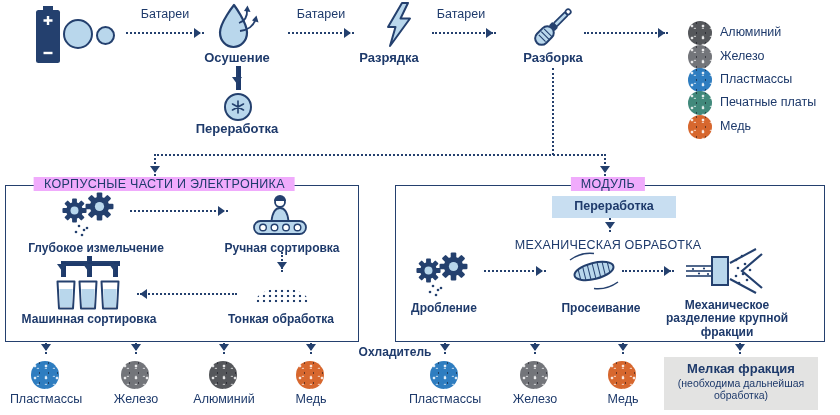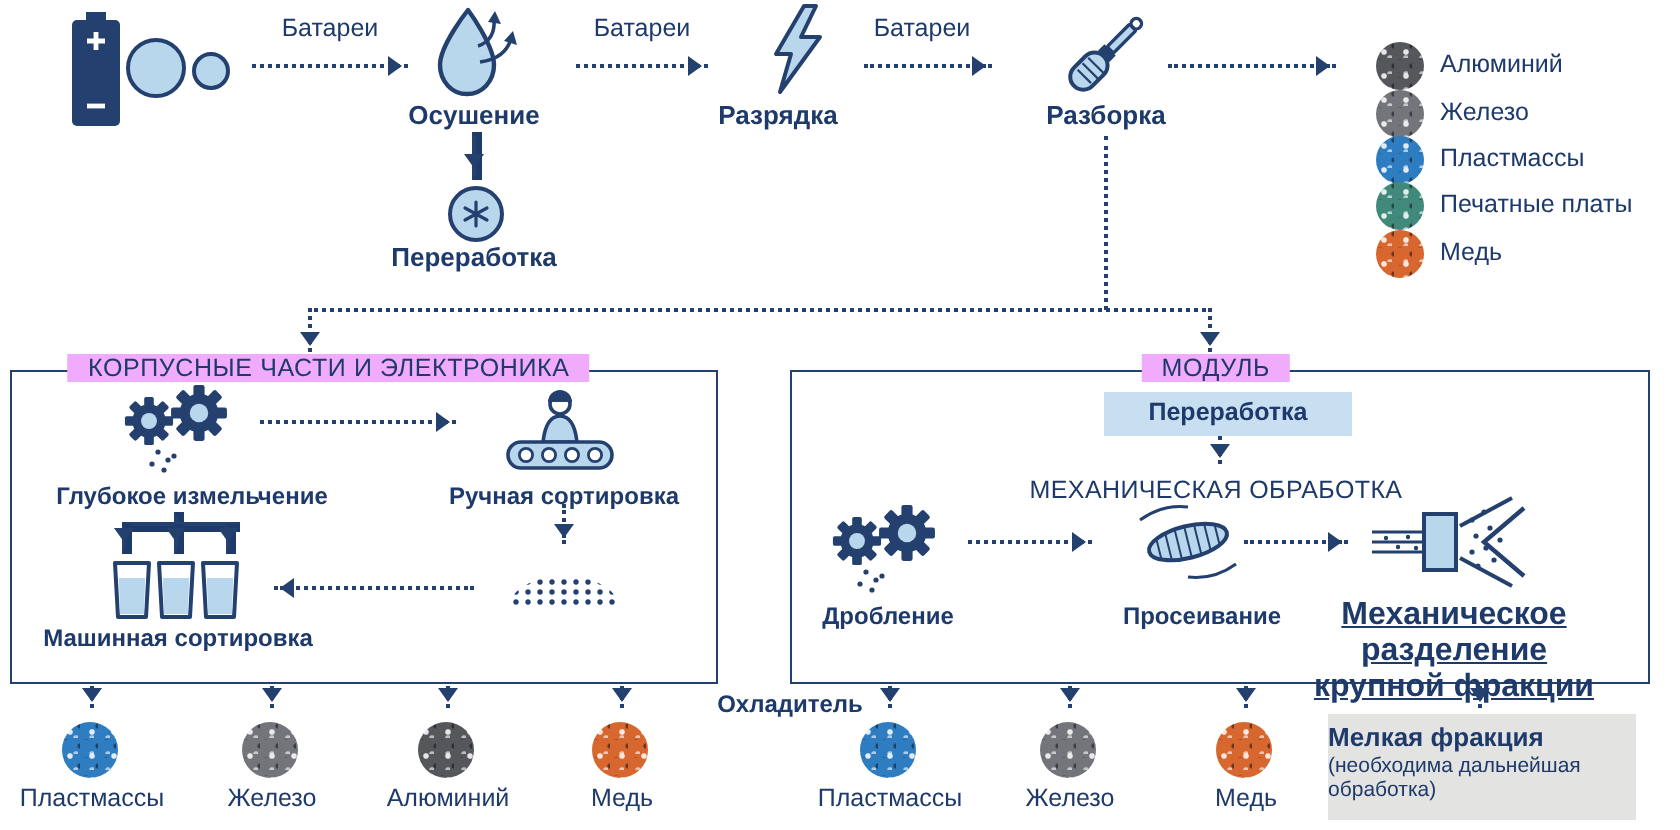--- a/index.html
+++ b/index.html
@@ -4,40 +4,40 @@
 <style>
   html,body{margin:0;padding:0;background:#fff;}
   #canvas{position:relative;width:840px;height:415px;background:#fff;overflow:hidden;
           font-family:"Liberation Sans",sans-serif;color:#1e3a6b;}
   .icon{position:absolute;}
   .lbl{position:absolute;transform:translateX(-50%);font-weight:bold;font-size:12px;
        color:#1e3a6b;white-space:nowrap;}
   .txt{position:absolute;transform:translateX(-50%);font-weight:normal;font-size:12.5px;
        color:#1e3a6b;white-space:nowrap;}
   .txt.plain{transform:none;}
-  .lblw{position:absolute;font-weight:bold;font-size:16px;color:#1e3a6b;
-        text-align:center;line-height:1.12;text-decoration:underline;}
+  .lblw{position:absolute;font-weight:bold;font-size:12px;color:#1e3a6b;
+        text-align:center;line-height:1.12;}
   
   .ar,.ln{position:absolute;}
   .ar.h,.ln.h{border-top:2px dotted #24406e;}
   .ar.v,.ln.v{border-left:2px dotted #24406e;}
   .solid{border-style:solid !important;}
   .ar.h::after{content:"";position:absolute;right:-2px;top:-6px;width:0;height:0;
                border:5px solid transparent;border-left:7px solid #24406e;}
   .ar.h.rev::after{right:auto;left:-2px;border-left:5px solid transparent;
                    border-right:7px solid #24406e;}
   .ar.v::after{content:"";position:absolute;bottom:-2px;left:-6px;width:0;height:0;
                border:5px solid transparent;border-top:7px solid #24406e;}
   
   .obox{position:absolute;border:1.5px solid #24406e;background:#fff;}
   .boxtitle{position:absolute;top:-9px;transform:translateX(-50%);background:#f0abfc;
             padding:0 10px;font-size:12.5px;letter-spacing:.3px;color:#1e3a6b;white-space:nowrap;}
   .bluebox{position:absolute;background:#c8def1;text-align:center;font-weight:bold;
            font-size:12.5px;color:#1e3a6b;}
-  .graybox{position:absolute;background:#e3e3e2;color:#1e3a6b;padding-top:5px;}
+  .graybox{position:absolute;background:#e3e3e2;text-align:center;color:#1e3a6b;padding-top:5px;}
   .graybox .t1{font-weight:bold;font-size:13px;line-height:1.15;}
   .graybox .t2{font-size:10.5px;line-height:1.15;}
   
   .cell{position:absolute;border-radius:50%;background:#b9d7ec;border:2px solid #24406e;}
   
   .snow{position:absolute;width:24px;height:24px;border-radius:50%;background:#b9d7ec;
         border:2px solid #24406e;display:flex;align-items:center;justify-content:center;}
   
   .mat{position:absolute;width:28px;height:28px;border-radius:50%;background-color:#888;
     background-image:
@@ -192,20 +192,21 @@
     </g>
     <g transform="translate(44 0)">
       <path d="M1.5 1.5H18.5L17 28.5H3Z" fill="#fff" stroke="#24406e" stroke-width="2" stroke-linejoin="round"></path>
       <path d="M3.4 9H16.6L16 27H4Z" fill="#b9d7ec"></path>
     </g>
   </svg>
   <div class="lbl" style="left:89px;top:312px">Машинная сортировка</div>
 
   <div class="ar v" style="left:281px;top:252px;height:20px"></div>
   <div class="pile" style="left:255px;top:288px"></div>
+  <div class="lbl" style="left:281px;top:312px">Тонкая обработка</div>
   <div class="ar h rev" style="left:137px;top:293px;width:100px"></div>
 
   <div class="ar v" style="left:45px;top:343px;height:11px"></div>
   <div class="ar v" style="left:135px;top:343px;height:11px"></div>
   <div class="ar v" style="left:223px;top:343px;height:11px"></div>
   <div class="ar v" style="left:310px;top:343px;height:11px"></div>
 
   <div class="mat" style="left: 31px; top: 361px; background-color: rgb(46, 125, 192);"></div>
   <div class="txt" style="left:46px;top:392px">Пластмассы</div>
   <div class="mat" style="left: 121px; top: 361px; background-color: rgb(115, 117, 122);"></div>

